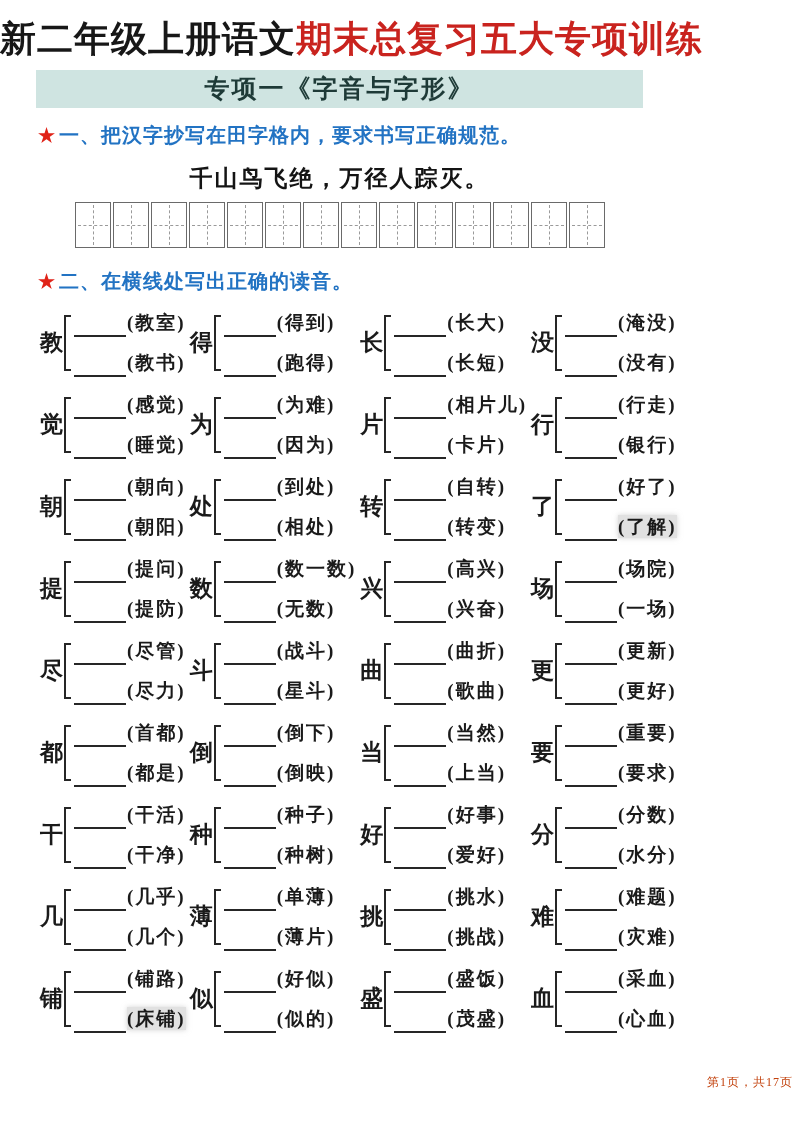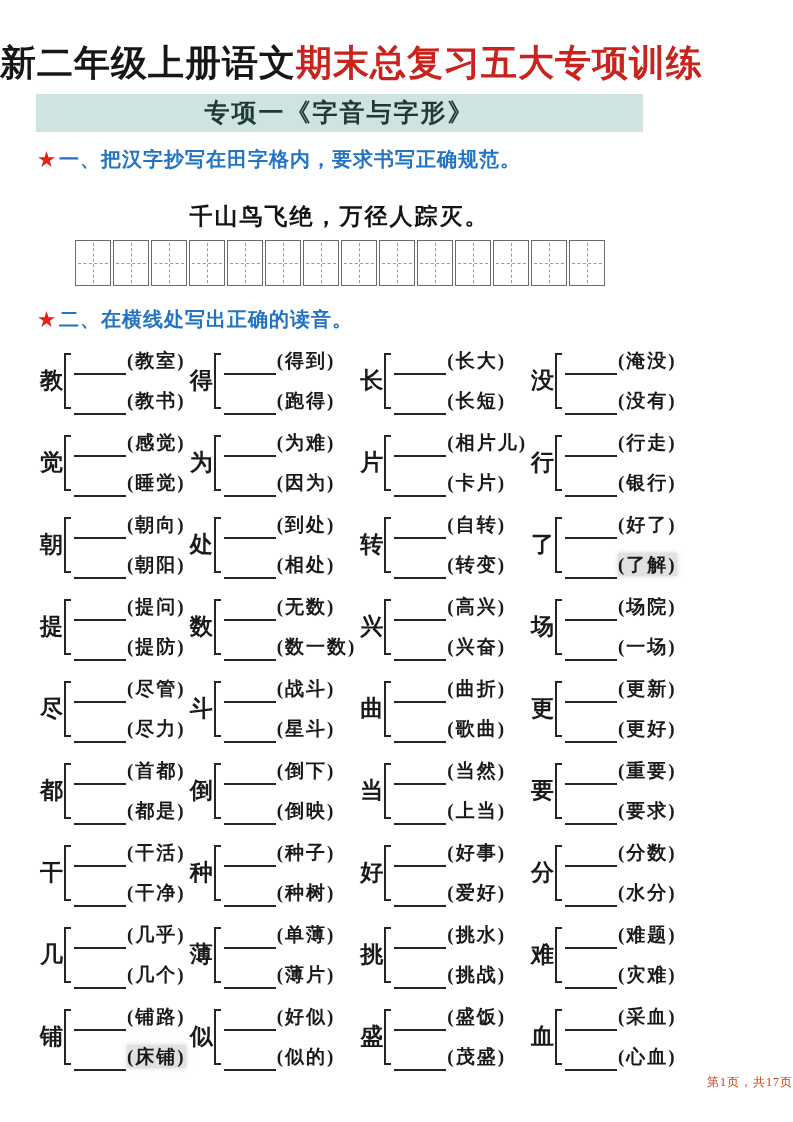--- a/index.html
+++ b/index.html
@@ -1,21 +1,21 @@
 <!DOCTYPE html>
 <html><head>
 <meta charset="utf-8">
 <style>
   html,body{margin:0;padding:0;background:#ffffff;}
   body{
     width:793px;height:1122px;overflow:hidden;
     font-family:"Liberation Serif","DejaVu Serif",serif;
     color:#1a1a1a;position:relative;
   }
-  .page{width:679px;height:1122px;box-sizing:border-box;padding-top:40px;}
+  .page{width:679px;height:1122px;box-sizing:border-box;padding-top:16px;}
 
   
   .title{
     text-align:center;font-size:36px;font-weight:bold;line-height:46px;
     white-space:nowrap;letter-spacing:1px;
   }
   .title .t-black{color:#171717;}
   .title .t-red{color:#c9231e;}
 
   
@@ -28,21 +28,21 @@
   
   .sec-head{
     margin:14px 0 0 38px;font-size:20px;font-weight:bold;
     color:#2273c3;letter-spacing:1px;display:flex;align-items:center;
   }
   .sec-head .star{color:#e02318;font-size:19px;margin-right:3px;line-height:1;}
   .sec-head.second{margin-top:20px;}
 
   
   .sentence{
-    margin-top:28px;text-align:center;font-size:23px;font-weight:bold;
+    margin-top:14px;text-align:center;font-size:23px;font-weight:bold;
     color:#141414;letter-spacing:2px;
   }
 
   
   .tz-grid{
     margin:8px auto 0 auto;display:flex;gap:2px;width:max-content;
   }
   .tz-cell{
     width:34px;height:44px;border:1px solid #6a6a6a;position:relative;
     background:#fff;flex:none;
@@ -311,26 +311,26 @@
             <span class="word">(提防)</span>
           </span>
         </span>
       </div>
       <div class="item">
         <span class="char">数</span>
         <span class="bracket"></span>
         <span class="entries">
           <span class="entry">
             <span class="blank"></span>
+            <span class="word">(数一数)</span>
+          </span>
+          <span class="entry">
+            <span class="blank"></span>
             <span class="word">(无数)</span>
           </span>
-          <span class="entry">
-            <span class="blank"></span>
-            <span class="word">(数一数)</span>
-          </span>
         </span>
       </div>
       <div class="item">
         <span class="char">兴</span>
         <span class="bracket"></span>
         <span class="entries">
           <span class="entry">
             <span class="blank"></span>
             <span class="word">(高兴)</span>
           </span>

